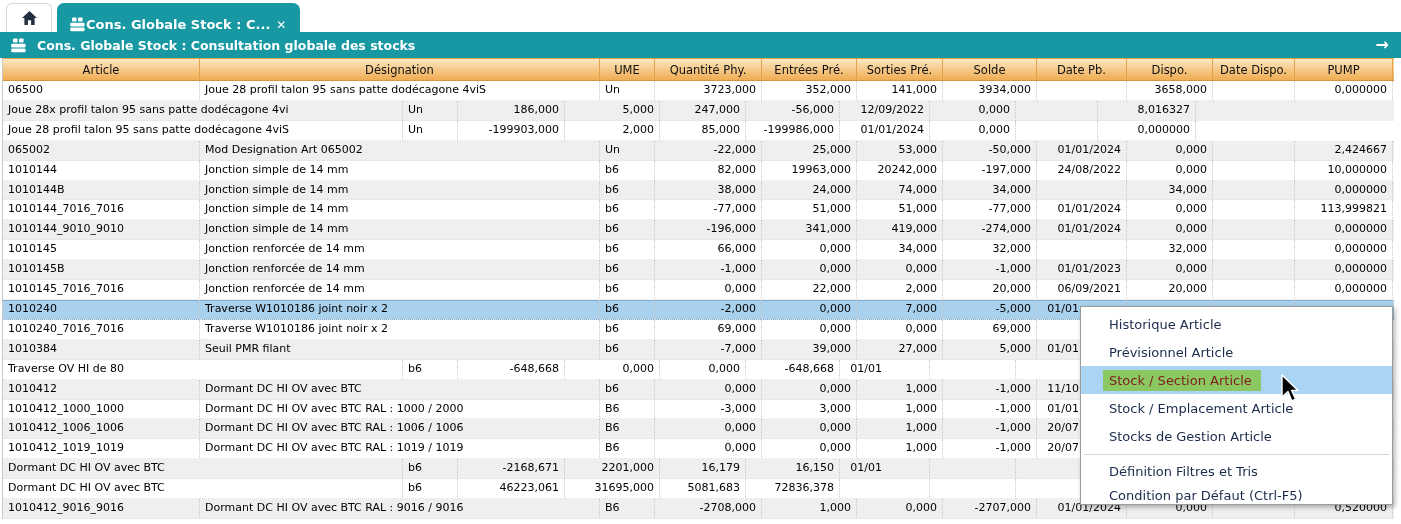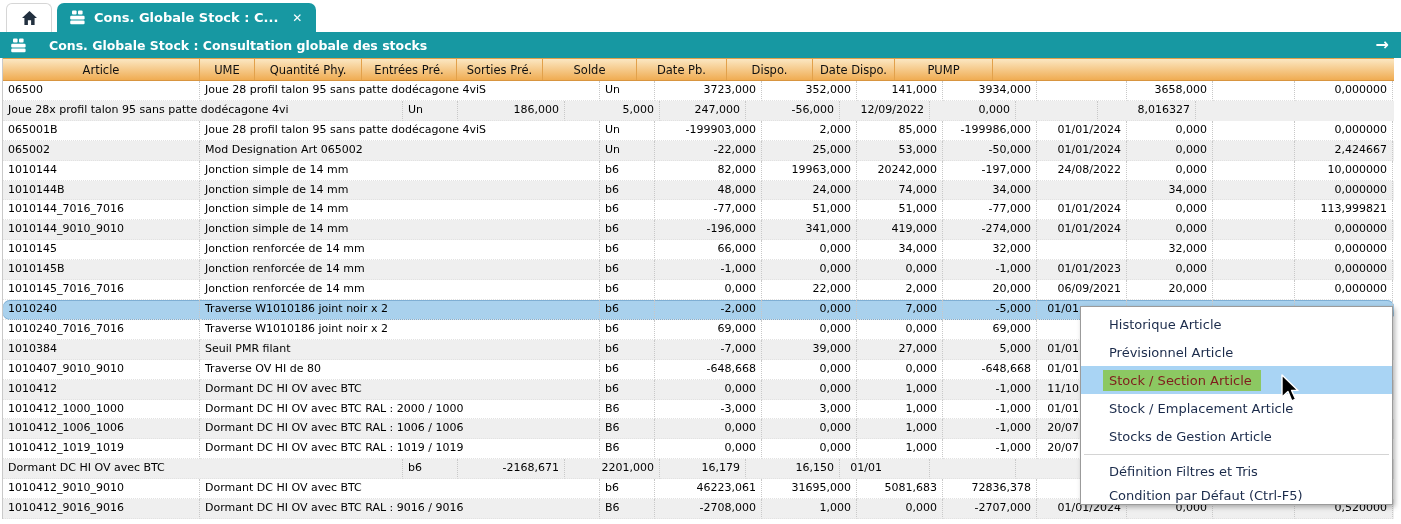--- a/index.html
+++ b/index.html
@@ -9,47 +9,46 @@
     background:#fff; font-family:"DejaVu Sans","Liberation Sans",sans-serif;
   }
   
   .tabbar { height:32px; background:#fff; display:flex; align-items:flex-end; padding-left:6px; }
   .home-tab {
     width:46px; height:29px; background:#fff; border:1px solid #d6d6d6; border-bottom:none;
     border-radius:6px 6px 0 0; display:flex; align-items:center; justify-content:center;
   }
   .active-tab {
     height:29px; margin-left:5px; background:var(--teal,#1798A2); color:#fff;
-    border-radius:7px 7px 0 0; display:flex; align-items:center; gap:8px; padding:0 14px 0 12px;
+    border-radius:7px 7px 0 0; display:flex; align-items:flex-end; padding:0 14px 0 12px;
     font-size:13px; font-weight:bold; white-space:nowrap;
   }
   .active-tab .close { font-size:12px; font-weight:bold; margin-left:6px; cursor:default; }
   
   .titlebar {
     height:26px; background:var(--teal,#1798A2); color:#fff; display:flex; align-items:center;
-    gap:22px; padding:0 12px 0 10px; font-size:12.5px; font-weight:bold; white-space:nowrap;
+    gap:10px; padding:0 12px 0 10px; font-size:12.5px; font-weight:bold; white-space:nowrap;
   }
   .titlebar .arrow { margin-left:auto; font-size:16px; font-weight:bold; line-height:1; }
   
   .grid { position:absolute; top:58px; left:2px; width:1392px; border-left:1px solid #c9c9c9; }
   .hrow {
     display:flex; height:23px;
     background:linear-gradient(var(--header_top,#FBE7C2), var(--header_bottom,#F0AC52));
     border-top:1px solid #e0a04a; border-bottom:1px solid #d89540;
   }
   .hcell {
     display:flex; align-items:center; justify-content:center; font-size:11.5px; color:#111;
     border-right:1px solid #e2a14b; overflow:hidden; white-space:nowrap;
   }
   .row { display:flex; height:19.91px; background:#fff; }
   .row.alt { background:var(--stripe,#EFEFEF); }
   .row.selected {
     background:var(--selected_row,#A9D1ED);
     box-shadow: inset 0 1px 0 #7fafd4, inset 0 -1px 0 #7fafd4;
-    border-radius: 7px;
   }
   .cell {
     font-size:11px; color:#000; line-height:18.5px; padding:0 5px;
     border-right:1px dotted #c8c8c8; border-bottom:1px dotted #e2e2e2;
     white-space:nowrap; overflow:hidden;
   }
   .num { text-align:right; }
   .cut { padding-right:47px; }
   .c0{width:197px}.c1{width:400px}.c2{width:55px}.c3{width:107px}.c4{width:95px}
   .c5{width:86px}.c6{width:94px}.c7{width:90px}.c8{width:86px}.c9{width:82px}.c10{width:98px}
@@ -102,20 +101,21 @@
       <rect x="1.2" y="5.8" width="14.4" height="3.6" rx="1.2" fill="#fff"></rect>
       <rect x="1.2" y="10.6" width="14.4" height="3.6" rx="1.2" fill="#fff"></rect>
     </svg>
     <span>Cons. Globale Stock : Consultation globale des stocks</span>
     <span class="arrow">→</span>
   </div>
 
   <div class="grid">
     <div class="hrow">
         <div class="hcell c0">Article</div>
+        <div class="hcell c1">Désignation</div>
         <div class="hcell c2">UME</div>
         <div class="hcell c3">Quantité Phy.</div>
         <div class="hcell c4">Entrées Pré.</div>
         <div class="hcell c5">Sorties Pré.</div>
         <div class="hcell c6">Solde</div>
         <div class="hcell c7">Date Pb.</div>
         <div class="hcell c8">Dispo.</div>
         <div class="hcell c9">Date Dispo.</div>
         <div class="hcell c10">PUMP</div>
       </div>
@@ -139,21 +139,20 @@
           <div class="cell c3 num">186,000</div>
           <div class="cell c4 num">5,000</div>
           <div class="cell c5 num">247,000</div>
           <div class="cell c6 num">-56,000</div>
           <div class="cell c7 num">12/09/2022</div>
           <div class="cell c8 num">0,000</div>
           <div class="cell c9 num"></div>
           <div class="cell c10 num">8,016327</div>
         </div>
         <div class="row">
-          <div class="cell c0">065001B</div>
           <div class="cell c1">Joue 28 profil talon 95 sans patte dodécagone 4viS</div>
           <div class="cell c2">Un</div>
           <div class="cell c3 num">-199903,000</div>
           <div class="cell c4 num">2,000</div>
           <div class="cell c5 num">85,000</div>
           <div class="cell c6 num">-199986,000</div>
           <div class="cell c7 num">01/01/2024</div>
           <div class="cell c8 num">0,000</div>
           <div class="cell c9 num"></div>
           <div class="cell c10 num">0,000000</div>
@@ -181,21 +180,21 @@
           <div class="cell c6 num">-197,000</div>
           <div class="cell c7 num">24/08/2022</div>
           <div class="cell c8 num">0,000</div>
           <div class="cell c9 num"></div>
           <div class="cell c10 num">10,000000</div>
         </div>
         <div class="row alt">
           <div class="cell c0">1010144B</div>
           <div class="cell c1">Jonction simple de 14 mm</div>
           <div class="cell c2">b6</div>
-          <div class="cell c3 num">48,000</div>
+          <div class="cell c3 num">38,000</div>
           <div class="cell c4 num">24,000</div>
           <div class="cell c5 num">74,000</div>
           <div class="cell c6 num">34,000</div>
           <div class="cell c7 num"></div>
           <div class="cell c8 num">34,000</div>
           <div class="cell c9 num"></div>
           <div class="cell c10 num">0,000000</div>
         </div>
         <div class="row">
           <div class="cell c0">1010144_7016_7016</div>
@@ -295,21 +294,20 @@
           <div class="cell c3 num">-7,000</div>
           <div class="cell c4 num">39,000</div>
           <div class="cell c5 num">27,000</div>
           <div class="cell c6 num">5,000</div>
           <div class="cell c7 num cut">01/01</div>
           <div class="cell c8 num"></div>
           <div class="cell c9 num"></div>
           <div class="cell c10 num"></div>
         </div>
         <div class="row">
-          <div class="cell c0">1010407_9010_9010</div>
           <div class="cell c1">Traverse OV HI de 80</div>
           <div class="cell c2">b6</div>
           <div class="cell c3 num">-648,668</div>
           <div class="cell c4 num">0,000</div>
           <div class="cell c5 num">0,000</div>
           <div class="cell c6 num">-648,668</div>
           <div class="cell c7 num cut">01/01</div>
           <div class="cell c8 num"></div>
           <div class="cell c9 num"></div>
           <div class="cell c10 num"></div>
@@ -322,21 +320,21 @@
           <div class="cell c4 num">0,000</div>
           <div class="cell c5 num">1,000</div>
           <div class="cell c6 num">-1,000</div>
           <div class="cell c7 num cut">11/10</div>
           <div class="cell c8 num"></div>
           <div class="cell c9 num"></div>
           <div class="cell c10 num"></div>
         </div>
         <div class="row">
           <div class="cell c0">1010412_1000_1000</div>
-          <div class="cell c1">Dormant DC HI OV avec BTC RAL : 2000 / 1000</div>
+          <div class="cell c1">Dormant DC HI OV avec BTC RAL : 1000 / 2000</div>
           <div class="cell c2">B6</div>
           <div class="cell c3 num">-3,000</div>
           <div class="cell c4 num">3,000</div>
           <div class="cell c5 num">1,000</div>
           <div class="cell c6 num">-1,000</div>
           <div class="cell c7 num cut">01/01</div>
           <div class="cell c8 num"></div>
           <div class="cell c9 num"></div>
           <div class="cell c10 num"></div>
         </div>
@@ -372,21 +370,20 @@
           <div class="cell c3 num">-2168,671</div>
           <div class="cell c4 num">2201,000</div>
           <div class="cell c5 num">16,179</div>
           <div class="cell c6 num">16,150</div>
           <div class="cell c7 num cut">01/01</div>
           <div class="cell c8 num"></div>
           <div class="cell c9 num"></div>
           <div class="cell c10 num"></div>
         </div>
         <div class="row">
-          <div class="cell c0">1010412_9010_9010</div>
           <div class="cell c1">Dormant DC HI OV avec BTC</div>
           <div class="cell c2">b6</div>
           <div class="cell c3 num">46223,061</div>
           <div class="cell c4 num">31695,000</div>
           <div class="cell c5 num">5081,683</div>
           <div class="cell c6 num">72836,378</div>
           <div class="cell c7 num"></div>
           <div class="cell c8 num"></div>
           <div class="cell c9 num"></div>
           <div class="cell c10 num"></div>

